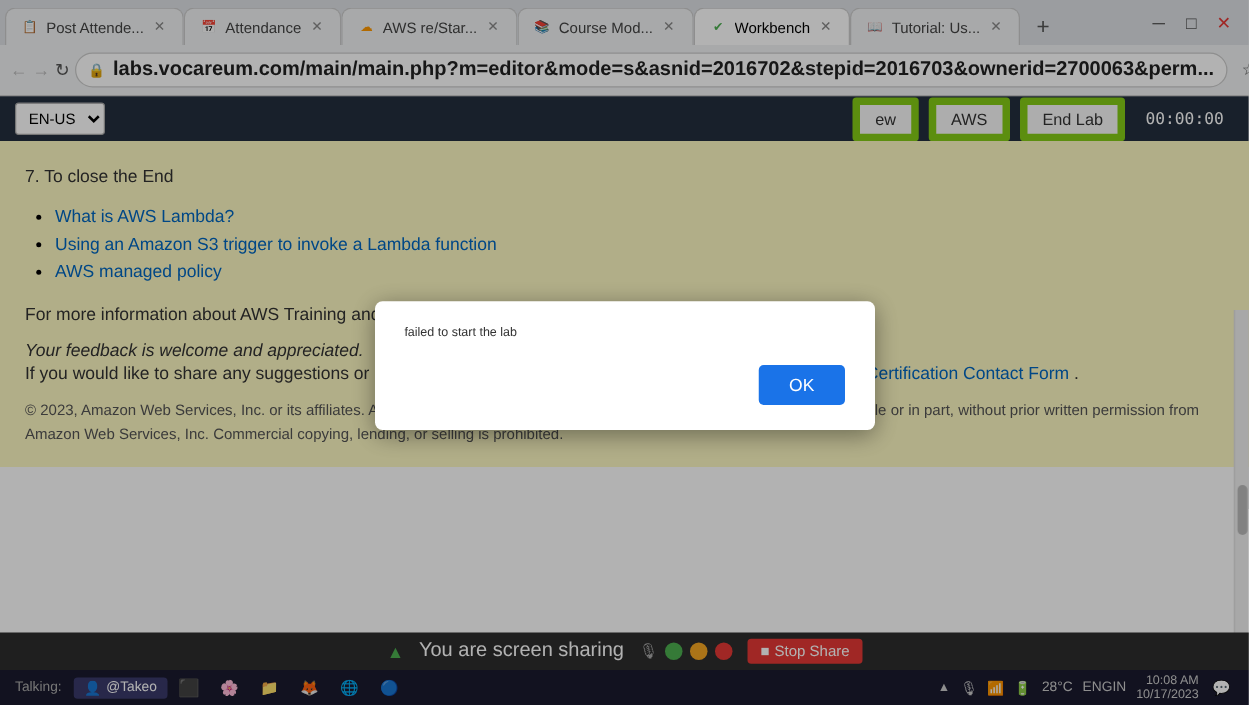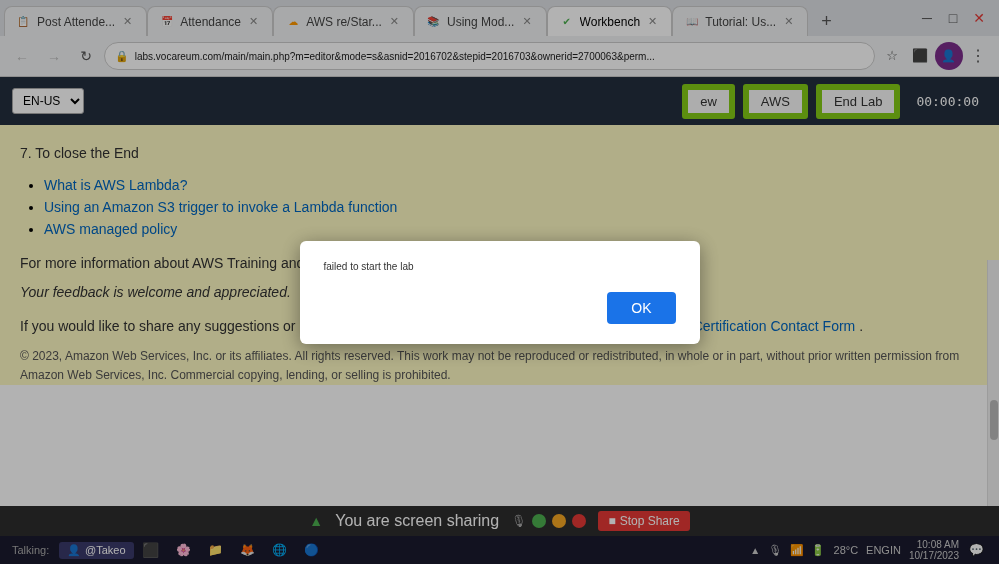--- a/index.html
+++ b/index.html
@@ -14,47 +14,47 @@
     .tab .close-btn { font-size: 11px; color: #888; cursor: pointer; flex-shrink: 0; border-radius: 3px; padding: 1px 2px; }
     .new-tab-btn { width: 28px; height: 28px; display: flex; align-items: center; justify-content: center; font-size: 18px; color: #555; cursor: pointer; border-radius: 50%; margin: 1px 4px; }
     .win-btn { width: 24px; height: 24px; display: flex; align-items: center; justify-content: center; font-size: 14px; cursor: pointer; color: #555; border-radius: 3px; }
 
     
     .address-bar { display: flex; align-items: center; height: 40px; padding: 0 8px; gap: 4px; background: #f1f3f4; }
     .nav-btn { width: 28px; height: 28px; display: flex; align-items: center; justify-content: center; font-size: 14px; color: #555; cursor: pointer; border-radius: 50%; }
     .nav-btn.disabled { color: #bbb; cursor: default; }
     .url-bar { flex: 1; height: 28px; border-radius: 14px; border: 1px solid #ccc; background: #fff; display: flex; align-items: center; padding: 0 10px; font-size: 12px; color: #222; gap: 6px; }
     .url-lock { color: #5a5a5a; font-size: 11px; }
-    .url-text { flex: 1; overflow: hidden; text-overflow: ellipsis; white-space: nowrap; font-size: 10px; }
+    .url-text { flex: 1; overflow: hidden; text-overflow: ellipsis; white-space: nowrap; font-size: 16px; font-weight: bold; }
     .address-actions { display: flex; gap: 2px; }
     .addr-btn { width: 26px; height: 26px; display: flex; align-items: center; justify-content: center; font-size: 13px; color: #555; cursor: pointer; border-radius: 50%; }
     .profile-btn { width: 28px; height: 28px; border-radius: 50%; background: #7b2d8b; display: flex; align-items: center; justify-content: center; color: #fff; font-size: 12px; cursor: pointer; }
     .menu-btn { font-size: 16px; color: #555; cursor: pointer; }
 
     
-    .lab-toolbar { display: flex; align-items: center; height: 48px; background: #232f3e; padding: 0 12px; gap: 8px; justify-content: flex-end; }
+    .lab-toolbar { display: flex; align-items: center; height: 36px; background: #232f3e; padding: 0 12px; gap: 8px; justify-content: flex-end; }
     .lang-select { background: #fff; border: 1px solid #aaa; border-radius: 3px; font-size: 12px; padding: 2px 6px; height: 26px; cursor: pointer; }
     .toolbar-spacer { flex: 1; }
     .lab-btn { padding: 4px 12px; border-radius: 3px; font-size: 13px; cursor: pointer; border: 6px solid #84cc16; }
     .lab-btn.view-btn { background: #f8f8f8; color: #333; }
     .lab-btn.aws-btn { background: #f8f8f8; color: #333; }
     .lab-btn.start-btn { background: #fff; color: #333; border: 2px solid #555; font-weight: bold; display: flex; align-items: center; gap: 4px; }
     .lab-btn.end-btn { background: #f8f8f8; color: #333; }
     .timer { color: #fff; font-size: 13px; font-family: monospace; padding: 0 8px; }
 
     
     .page-content { background: #fef9c3; padding: 20px 20px; overflow-y: auto; height: 260px; }
     .step-text { font-size: 14px; color: #333; margin-bottom: 16px; }
     .section-title { font-size: 22px; font-weight: bold; color: #111; margin-bottom: 14px; }
     .resources-list { margin-left: 24px; margin-bottom: 16px; }
     .resources-list li { margin-bottom: 6px; font-size: 14px; }
     .resources-list li a { color: #0066c0; text-decoration: none; }
     .info-text { font-size: 14px; color: #333; margin-bottom: 10px; line-height: 1.5; }
     .info-text a { color: #0066c0; text-decoration: none; }
-    .italic-text { font-size: 14px; color: #333; font-style: italic; margin-bottom: 16px; }
+    .italic-text { font-size: 14px; color: #333; font-style: italic; margin-bottom: 0; }
     .copyright-text { font-size: 12px; color: #555; line-height: 1.6; margin-top: 8px; }
     .scroll-indicator { position: absolute; right: 0; top: 135px; width: 12px; background: #f1f1f1; height: 260px; border-left: 1px solid #e0e0e0; }
     .scroll-thumb { width: 8px; height: 40px; background: #bbb; border-radius: 4px; margin: 2px auto; margin-top: 140px; }
 
     
     .dialog-overlay { position: absolute; top: 0; left: 0; width: 100%; height: 100%; background: rgba(0,0,0,0.3); z-index: 100; display: flex; align-items: center; justify-content: center; padding-top: 20px; }
     .dialog-box { background: #fff; border-radius: 6px; box-shadow: 0 4px 20px rgba(0,0,0,0.4); width: 400px; padding: 20px 24px; }
     .dialog-origin { font-size: 14px; font-weight: bold; color: #333; margin-bottom: 10px; }
     .dialog-message { font-size: 10px; color: #333; margin-bottom: 20px; }
     .dialog-actions { display: flex; justify-content: flex-end; }
@@ -107,21 +107,21 @@
       </div>
 
       <div class="tab">
         <span class="favicon" style="color:#f90;">☁</span>
         <span class="tab-label">AWS re/Star...</span>
         <span class="close-btn">✕</span>
       </div>
 
       <div class="tab">
         <span class="favicon" style="color:#e33;">📚</span>
-        <span class="tab-label">Using Mod...</span>
+        <span class="tab-label">Course Mod...</span>
         <span class="close-btn">✕</span>
       </div>
 
       <div class="tab active">
         <span class="favicon" style="color:#4caf50;">✔</span>
         <span class="tab-label">Workbench</span>
         <span class="close-btn">✕</span>
       </div>
 
       <div class="tab">

